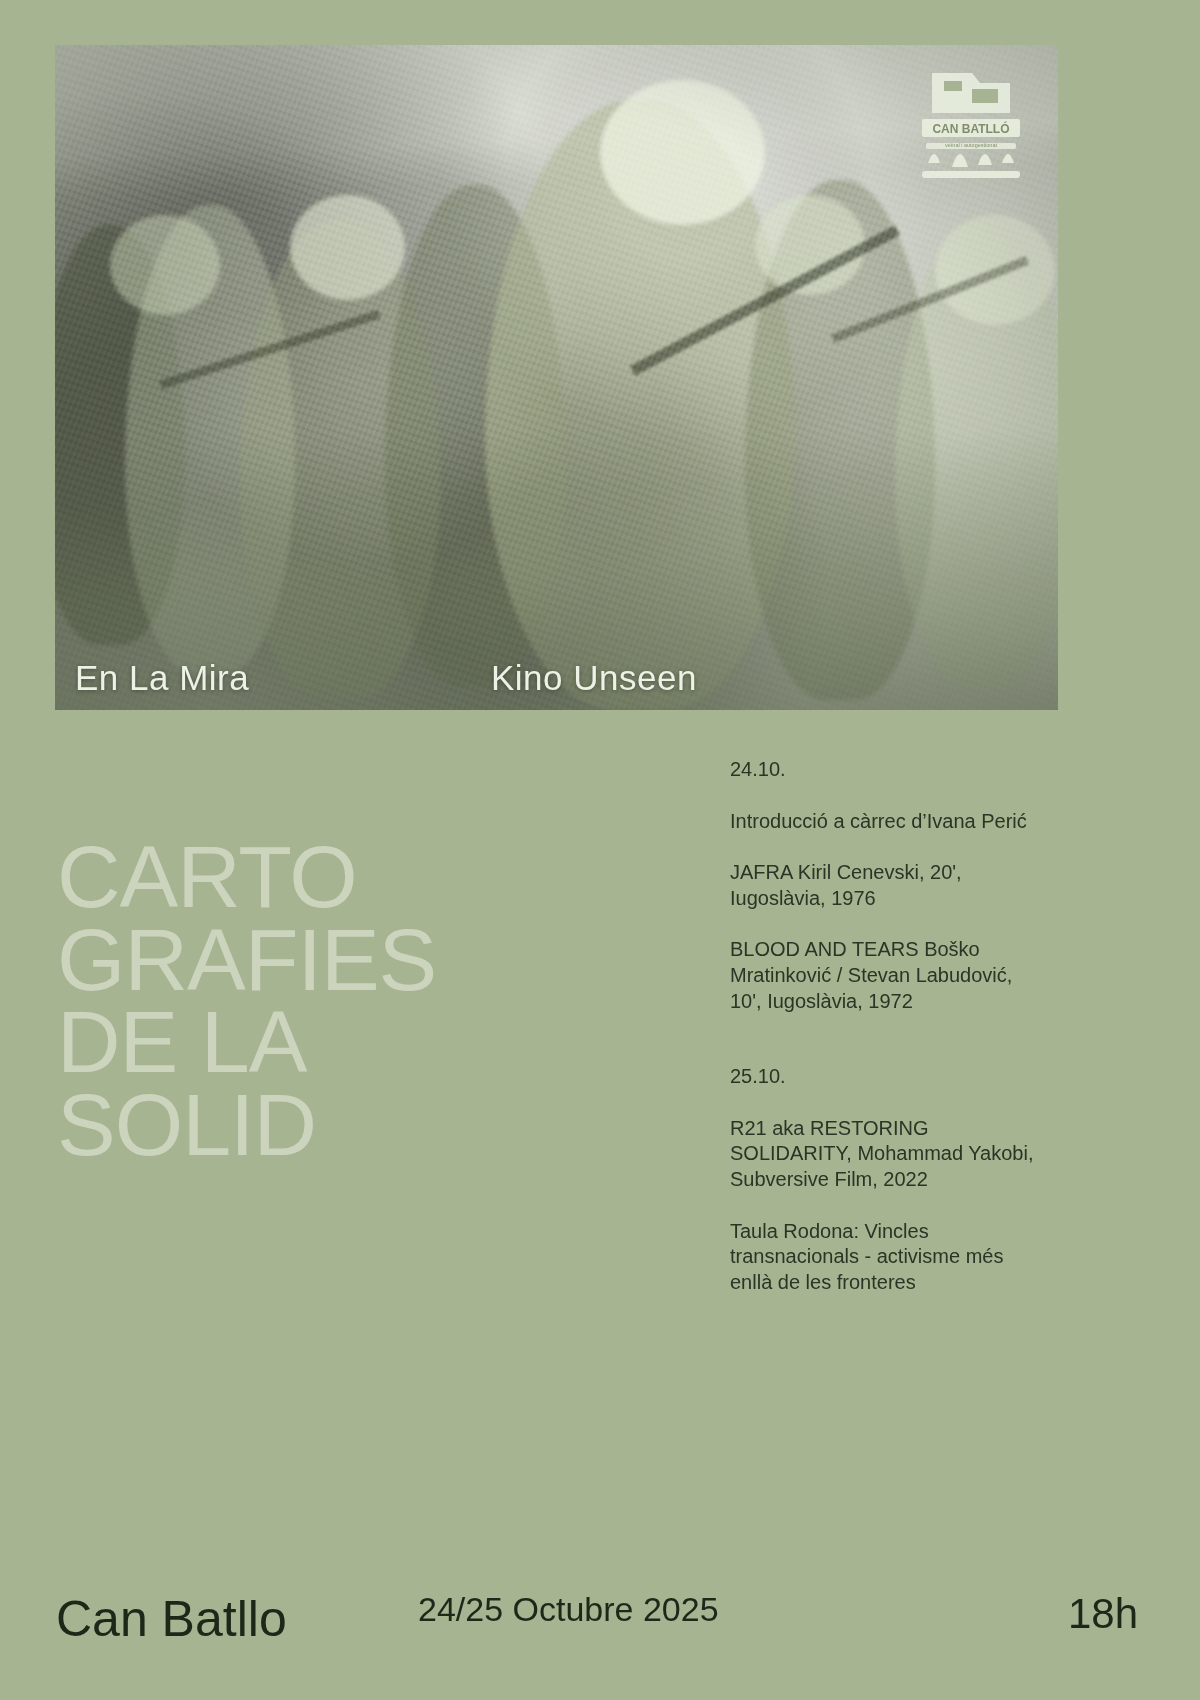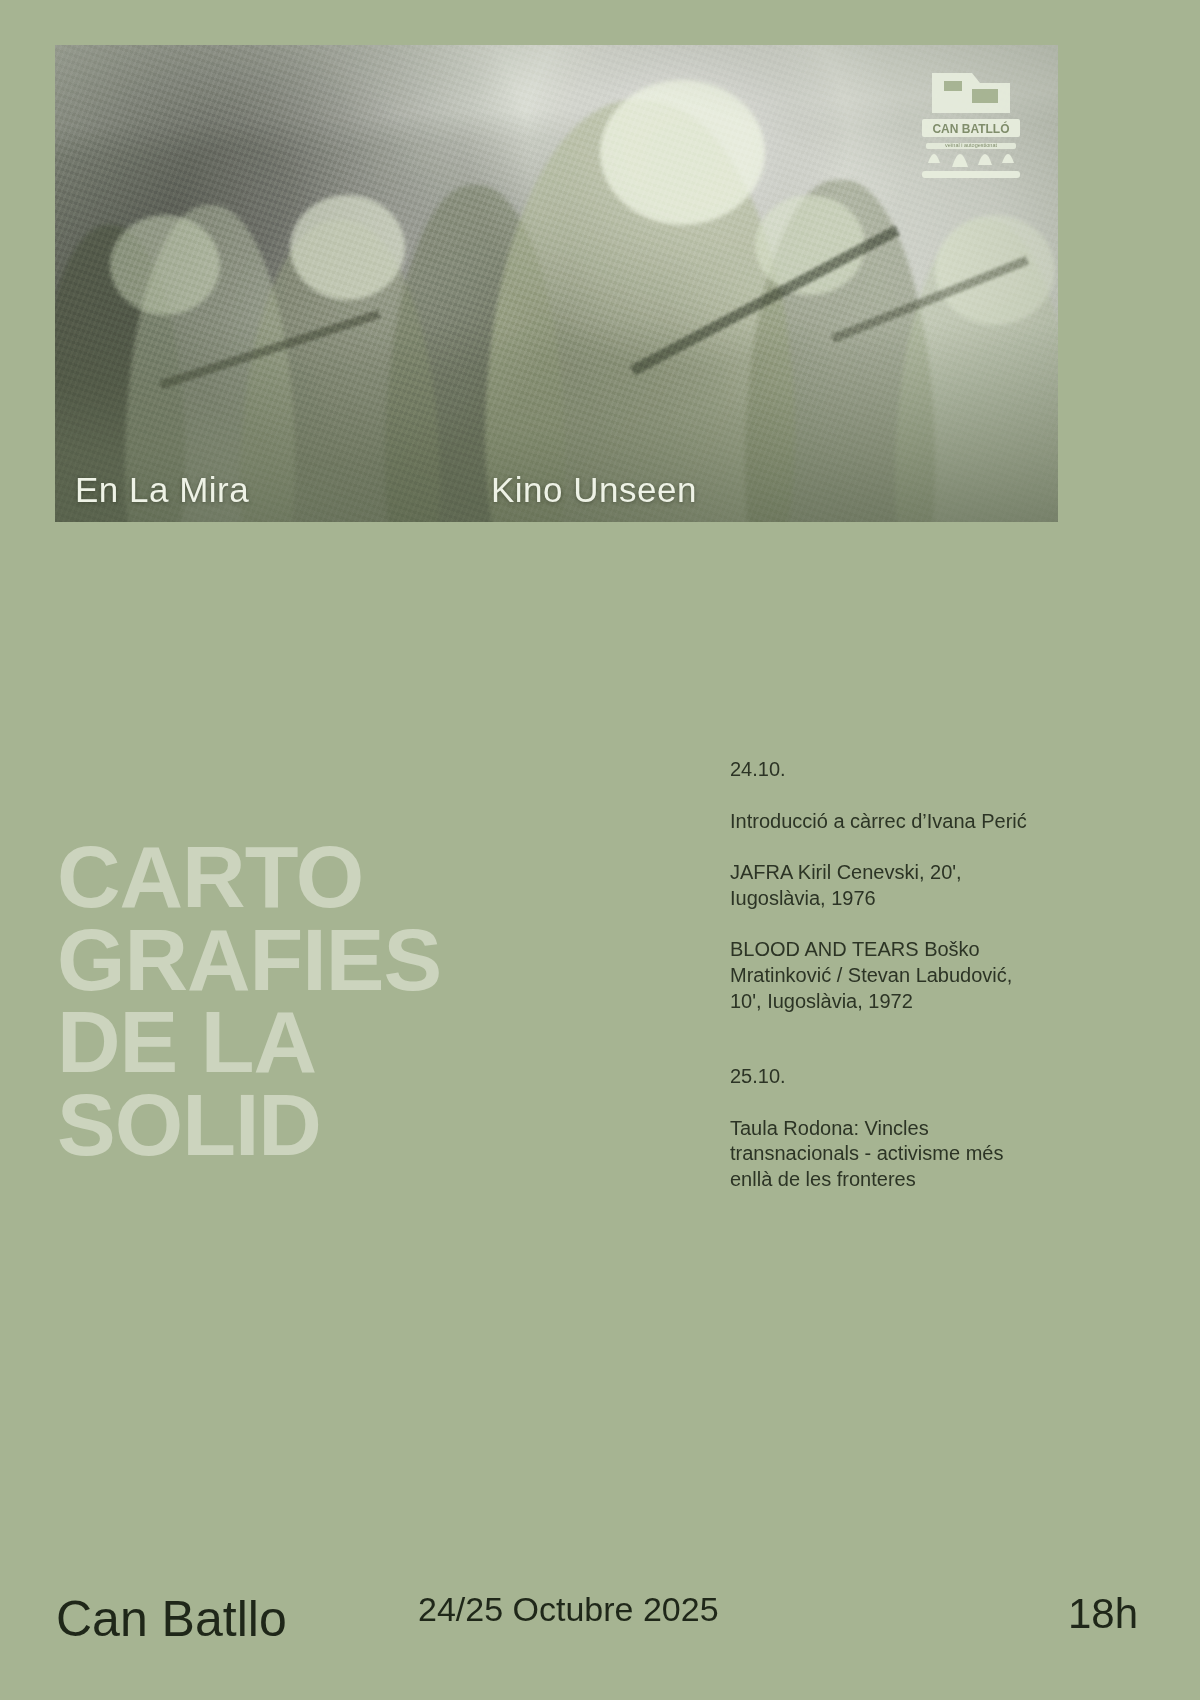--- a/index.html
+++ b/index.html
@@ -14,21 +14,21 @@
     overflow: hidden;
     position: relative;
   }
 
   
   .hero {
     position: absolute;
     left: 55px;
     top: 45px;
     width: 1003px;
-    height: 477px;
+    height: 665px;
     overflow: hidden;
     background: #a21caf;
   }
   .hero-photo {
     position: absolute;
     inset: 0;
     background:
       radial-gradient(circle at 18% 32%, rgba(60,66,48,0.55) 0 6%, rgba(0,0,0,0) 34%),
       radial-gradient(circle at 31% 45%, rgba(231,236,218,0.55) 0 5%, rgba(0,0,0,0) 28%),
       radial-gradient(circle at 63% 22%, rgba(238,242,226,0.75) 0 8%, rgba(0,0,0,0) 30%),
@@ -94,21 +94,21 @@
 
   
   .title {
     position: absolute;
     left: 57px;
     top: 836px;
     width: 600px;
     color: #ccd4be;
     font-size: 88px;
     line-height: 0.94;
-    font-weight: bold;
+    font-weight: normal;
     letter-spacing: -1px;
   }
   .title div { white-space: nowrap; }
 
   
   .program {
     position: absolute;
     left: 730px;
     top: 757px;
     width: 315px;
@@ -219,20 +219,21 @@
 
 <div class="program">
   <div class="date">24.10.</div>
   <div class="entry">Introducció a càrrec d’Ivana Perić</div>
   <div class="entry">JAFRA Kiril Cenevski, 20', Iugoslàvia, 1976</div>
   <div class="entry">BLOOD AND TEARS Boško Mratinković / Stevan Labudović, 10', Iugoslàvia, 1972</div>
 
   <div class="gap"></div>
 
   <div class="date">25.10.</div>
+  <div class="entry">R21 aka RESTORING SOLIDARITY, Mohammad Yakobi, Subversive Film, 2022</div>
   <div class="entry">Taula Rodona: Vincles transnacionals - activisme més enllà de les fronteres</div>
 </div>
 
 <div class="footer">
   <div class="venue">Can Batllo</div>
   <div class="dates">24/25 Octubre 2025</div>
   <div class="time">18h</div>
 </div>
 
 </body></html>

